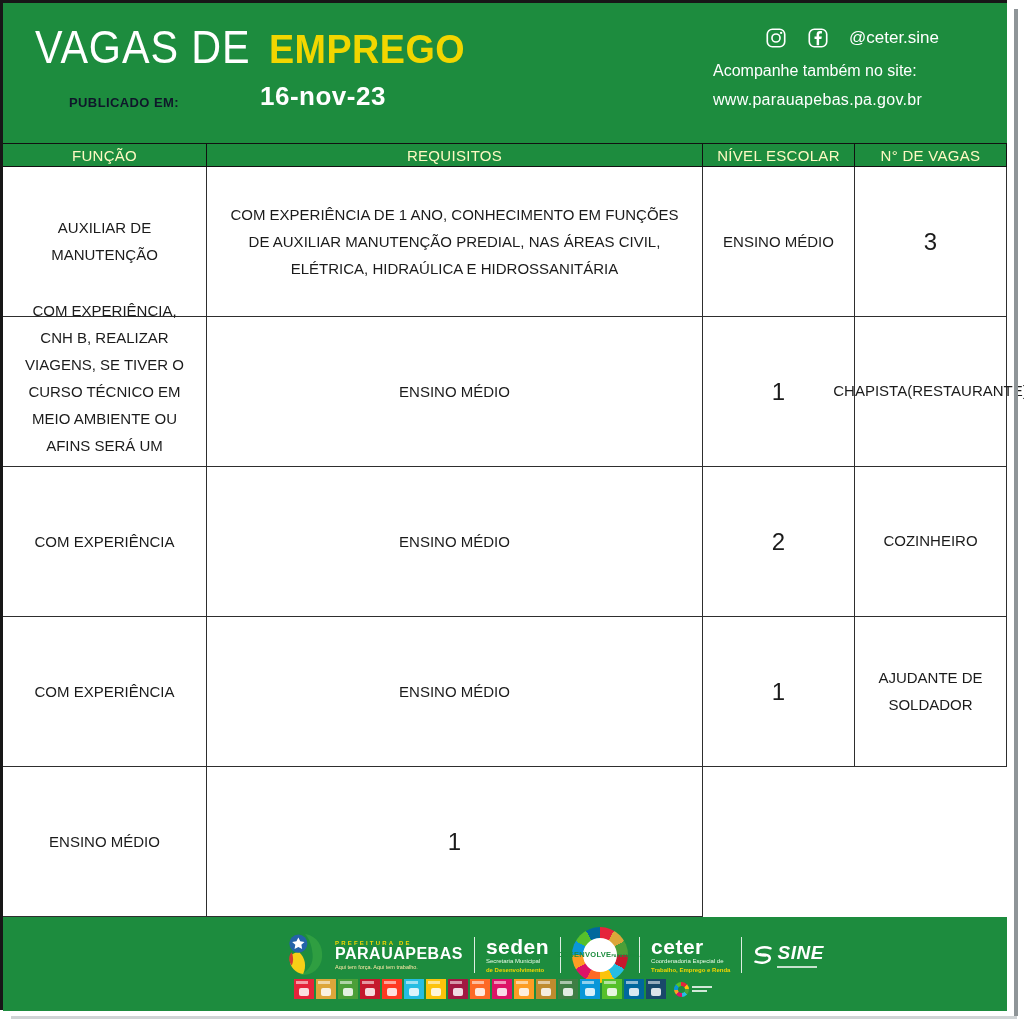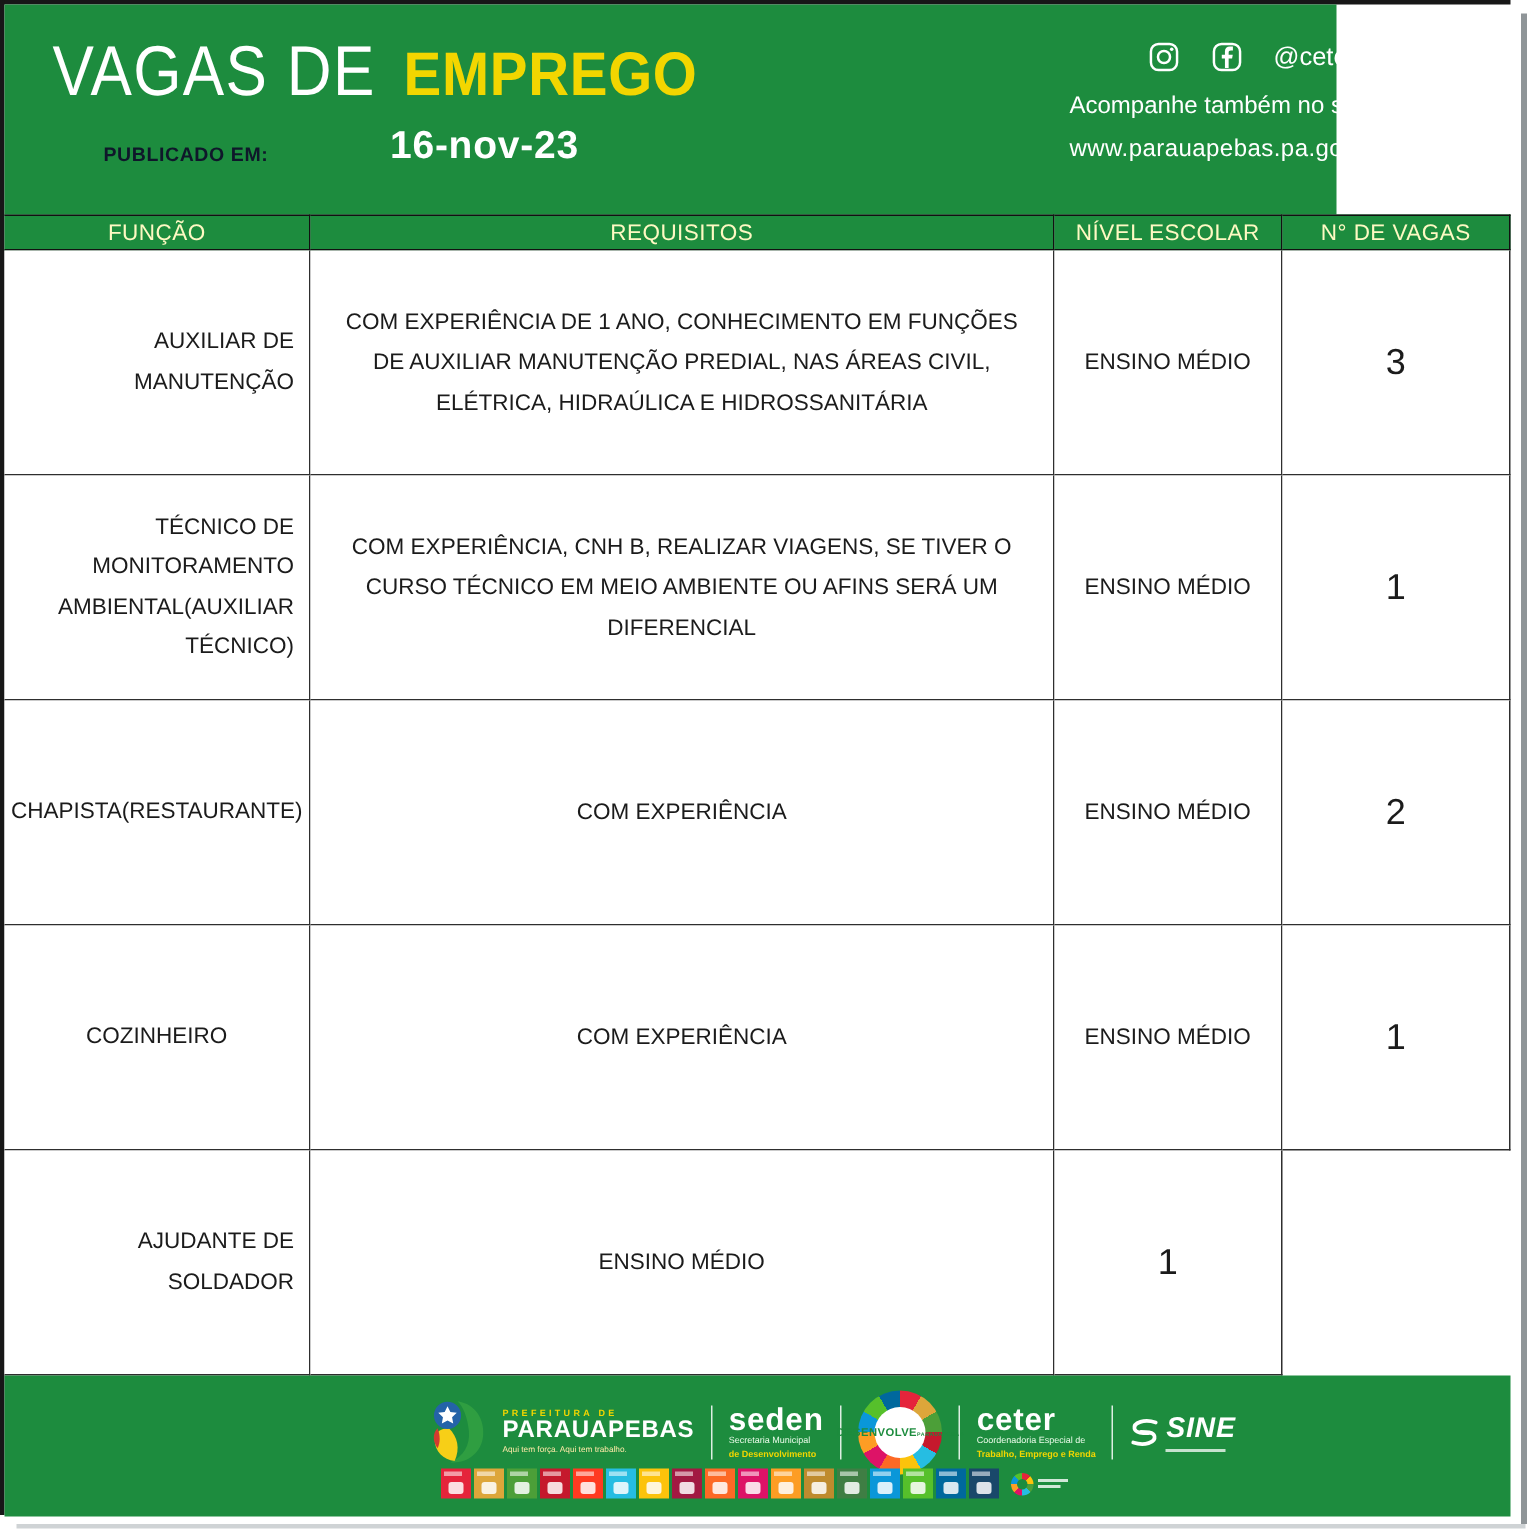--- a/index.html
+++ b/index.html
@@ -3,41 +3,41 @@
 <meta charset="utf-8">
 <style>
   html,body{margin:0;padding:0;background:#ffffff;width:1024px;height:1024px;
     font-family:"Liberation Sans", sans-serif;position:relative;overflow:hidden;}
   :root{--green:#1d8c3e;--yellow:#f2d600;--ink:#1b1b1b;--line:#2e2e2e;}
 
   .page{position:absolute;left:0;top:0;width:1007px;height:1010px;background:#fff;
     border-top:3px solid #171717;border-left:3px solid #171717;box-sizing:border-box;}
 
   
-  .hdr{position:absolute;left:0;top:0;width:888px;height:140px;background:var(--green);}
+  .hdr{position:absolute;left:0;top:0;width:1004px;height:140px;background:var(--green);}
   .t-vagas{position:absolute;left:32px;top:16px;color:#fff;font-size:47px;font-weight:500;
     letter-spacing:1px;transform:scaleX(.88);transform-origin:left top;white-space:nowrap;}
   .t-emprego{position:absolute;left:266px;top:23px;color:var(--yellow);font-size:41px;font-weight:800;
     letter-spacing:.5px;transform:scaleX(.92);transform-origin:left top;white-space:nowrap;}
   .t-publicado{position:absolute;left:66px;top:92px;color:#0f172a;font-size:13px;font-weight:700;letter-spacing:.4px;}
   .t-date{position:absolute;left:257px;top:78px;color:#fff;font-size:26px;font-weight:700;letter-spacing:.5px;}
   .social{position:absolute;left:710px;top:24px;width:240px;color:#fff;}
   .social .row{display:flex;align-items:center;gap:20px;margin-left:52px;}
   .social .handle{font-size:17px;}
   .social .l2{margin-top:13px;font-size:16px;}
   .social .l3{margin-top:11px;font-size:16px;letter-spacing:.3px;}
 
   
   .jobs{position:absolute;left:0;top:140px;width:1004px;display:grid;
     grid-template-columns:204px 496px 152px 152px;grid-template-rows:24px repeat(5,150px);}
   .th{background:var(--green);color:#fef9c3;font-size:15px;display:flex;align-items:center;justify-content:center;
     border-top:1px solid #111;border-bottom:1px solid #111;border-right:1px solid #111;letter-spacing:.3px;}
   .td{background:#fff;color:var(--ink);display:flex;align-items:center;justify-content:center;text-align:center;
     font-size:15px;line-height:1.55;border-right:1px solid var(--line);border-bottom:1px solid var(--line);}
-  .td.func{padding:0 10px;line-height:1.75;text-align:right;}
+  .td.func{padding:0 10px;line-height:1.75;}
   .td.req{padding:0 20px;line-height:1.8;}
   .td.vagas{font-size:24px;}
 
   
   .ftr{position:absolute;left:0;top:914px;width:1004px;height:94px;background:var(--green);}
   .logos{position:absolute;left:283px;top:12px;height:52px;display:flex;align-items:center;gap:11px;color:#fff;}
   .vdiv{width:1px;height:36px;background:rgba(255,255,255,.85);}
   .pref-small{font-size:6px;color:var(--yellow);letter-spacing:2.2px;font-weight:700;}
   .pref-name{font-size:16px;font-weight:800;letter-spacing:.5px;line-height:1.05;}
   .pref-tag{font-size:5.5px;color:#ffe9a8;margin-top:1px;}
@@ -106,21 +106,20 @@
     <div class="th">FUNÇÃO</div>
     <div class="th">REQUISITOS</div>
     <div class="th">NÍVEL ESCOLAR</div>
     <div class="th">N° DE VAGAS</div>
 
     <div class="td func">AUXILIAR DE MANUTENÇÃO</div>
     <div class="td req">COM EXPERIÊNCIA DE 1 ANO, CONHECIMENTO EM FUNÇÕES DE AUXILIAR MANUTENÇÃO PREDIAL, NAS ÁREAS CIVIL, ELÉTRICA, HIDRAÚLICA E HIDROSSANITÁRIA</div>
     <div class="td nivel">ENSINO MÉDIO</div>
     <div class="td vagas">3</div>
 
-    <div class="td func">TÉCNICO DE MONITORAMENTO AMBIENTAL(AUXILIAR TÉCNICO)</div>
     <div class="td req">COM EXPERIÊNCIA, CNH B, REALIZAR VIAGENS, SE TIVER O CURSO TÉCNICO EM MEIO AMBIENTE OU AFINS SERÁ UM DIFERENCIAL</div>
     <div class="td nivel">ENSINO MÉDIO</div>
     <div class="td vagas">1</div>
 
     <div class="td func">CHAPISTA(RESTAURANTE)</div>
     <div class="td req">COM EXPERIÊNCIA</div>
     <div class="td nivel">ENSINO MÉDIO</div>
     <div class="td vagas">2</div>
 
     <div class="td func">COZINHEIRO</div>

